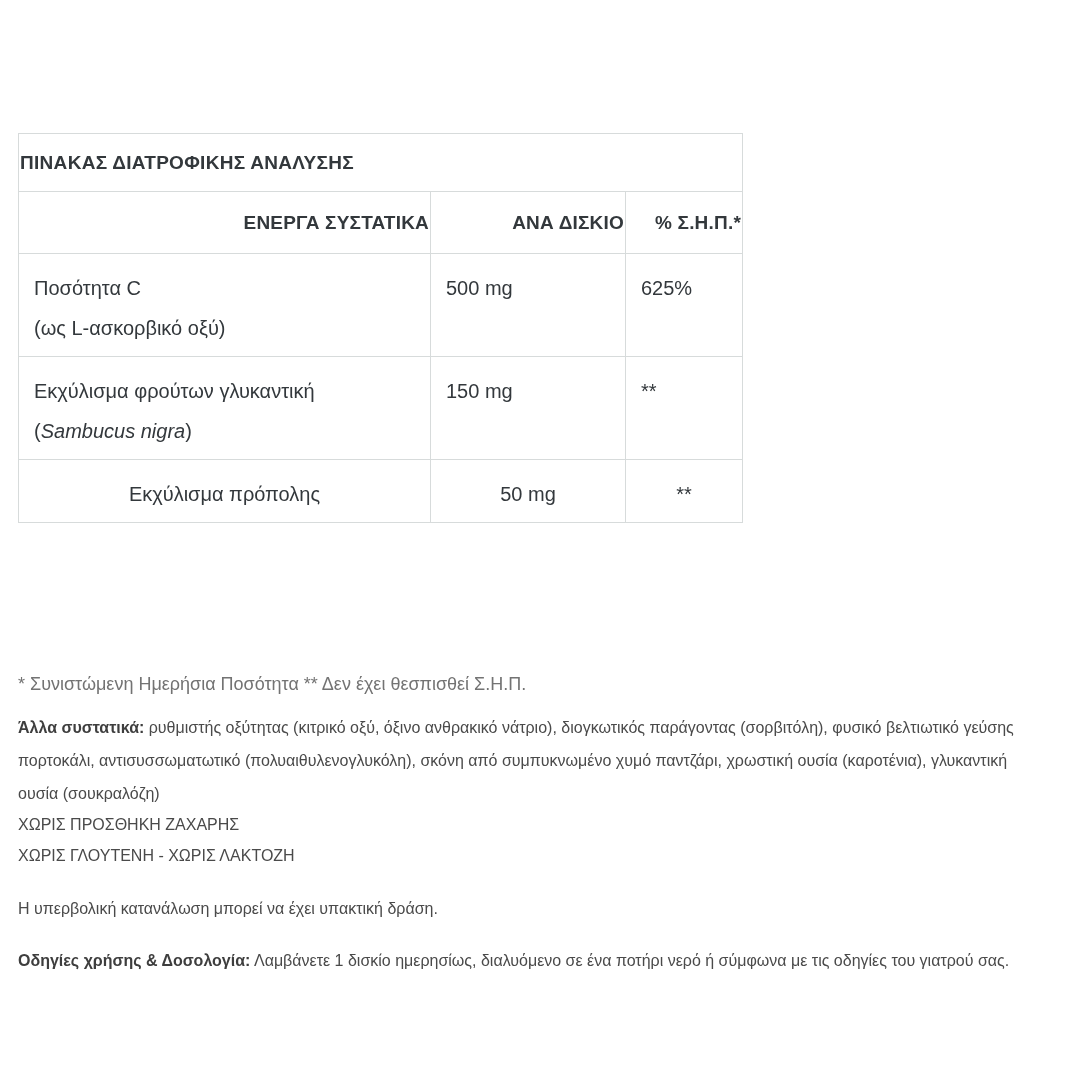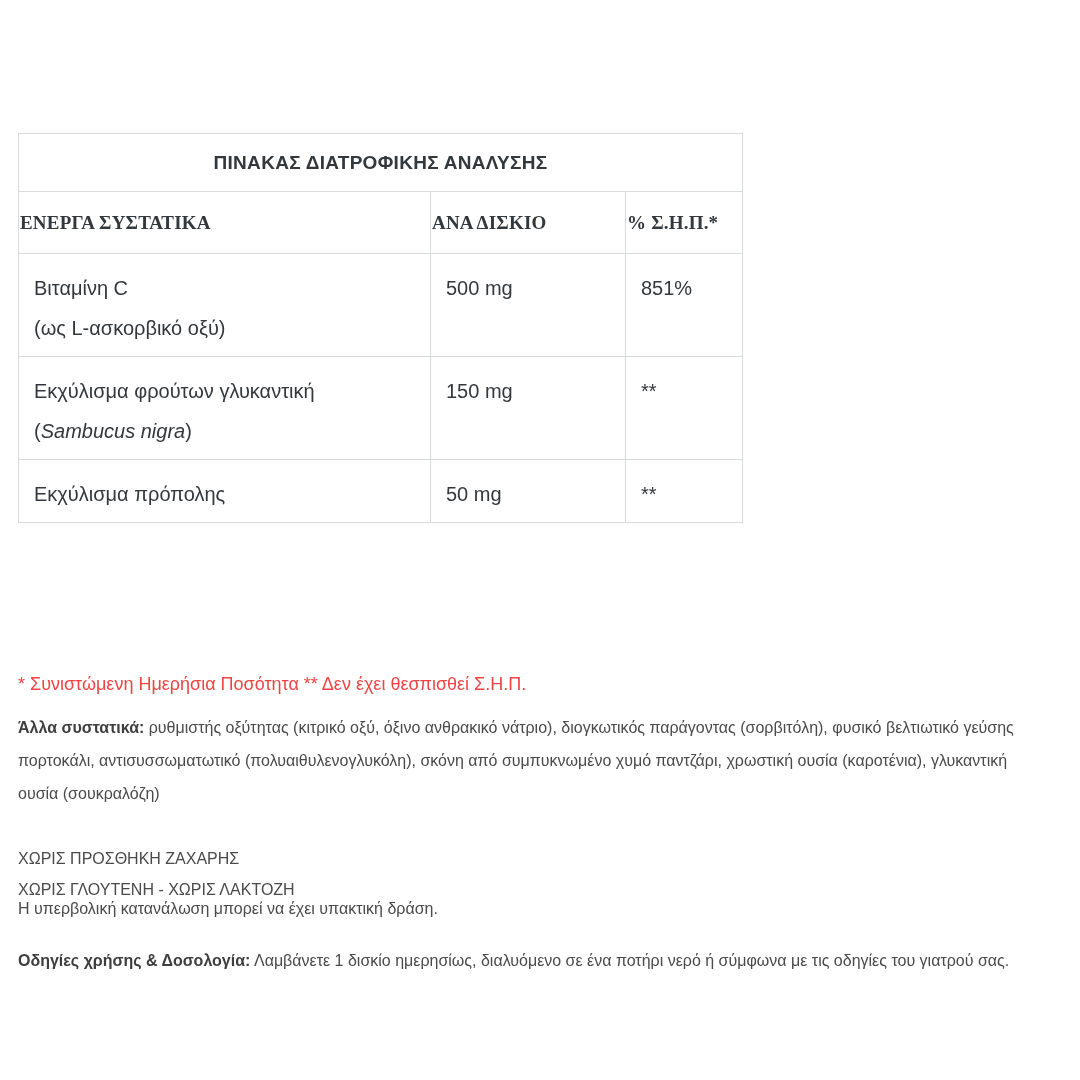--- a/index.html
+++ b/index.html
@@ -22,59 +22,58 @@
     border-collapse: collapse;
     table-layout: fixed;
     color: #33383c;
   }
   table.nutrition td, table.nutrition th {
     border: 1px solid #d7dbdb;
     background: #ffffff;
   }
   td.tbl-title {
     height: 58px;
-    text-align: center;
+    text-align: left;
     vertical-align: middle;
     font-weight: bold;
     font-size: 19px;
     letter-spacing: 0.3px;
   }
   tr.head th {
     height: 62px;
-    text-align: left;
+    text-align: right;
     vertical-align: middle;
     font-weight: bold;
     font-size: 19px;
     letter-spacing: 0.2px;
-    font-family: Liberation Serif, serif;
   }
   tr.body td {
     vertical-align: top;
     font-size: 20px;
     font-weight: normal;
     padding: 14px 15px 8px 15px;
     line-height: 40px;
   }
   tr.body.tall td { height: 100px; }
-  tr.body.short td { height: 61px; }
+  tr.body.short td { height: 61px; text-align: center; }
   .italic { font-style: italic; }
 
   
   .txt { position: absolute; left: 18px; }
   .footnote {
     top: 674px;
     font-size: 18px;
-    color: #ef4444;
+    color: #737373;
   }
   .para {
     font-size: 16px;
     color: #4a4a4a;
   }
   .other { top: 711px; width: 1028px; line-height: 33px; }
-  .claims { top: 843px; line-height: 31px; }
+  .claims { top: 809px; line-height: 31px; }
   .warning { top: 900px; }
   .usage { top: 944px; width: 1050px; line-height: 34px; }
   .bold-label { font-weight: bold; color: #3e3e3e; }
 </style>
 </head>
 <body>
 
 <div class="page">
 
   <table class="nutrition">
@@ -88,25 +87,25 @@
         <td class="tbl-title" colspan="3">ΠΙΝΑΚΑΣ ΔΙΑΤΡΟΦΙΚΗΣ ΑΝΑΛΥΣΗΣ</td>
       </tr>
       <tr class="head">
         <th>ΕΝΕΡΓΑ ΣΥΣΤΑΤΙΚΑ</th>
         <th>ΑΝΑ ΔΙΣΚΙΟ</th>
         <th>% Σ.Η.Π.*</th>
       </tr>
 
       <tr class="body tall">
         <td>
-          <div>Βιταμίνη C</div>
+          <div>Ποσότητα C</div>
           <div>(ως L-ασκορβικό οξύ)</div>
         </td>
         <td>500 mg</td>
-        <td>851%</td>
+        <td>625%</td>
       </tr>
 
 
       <tr class="body tall">
         <td>
           <div>Εκχύλισμα φρούτων γλυκαντική</div>
           <div><span>(</span><span class="italic">Sambucus nigra</span><span>)</span></div>
         </td>
         <td>150 mg</td>
         <td>**</td>

